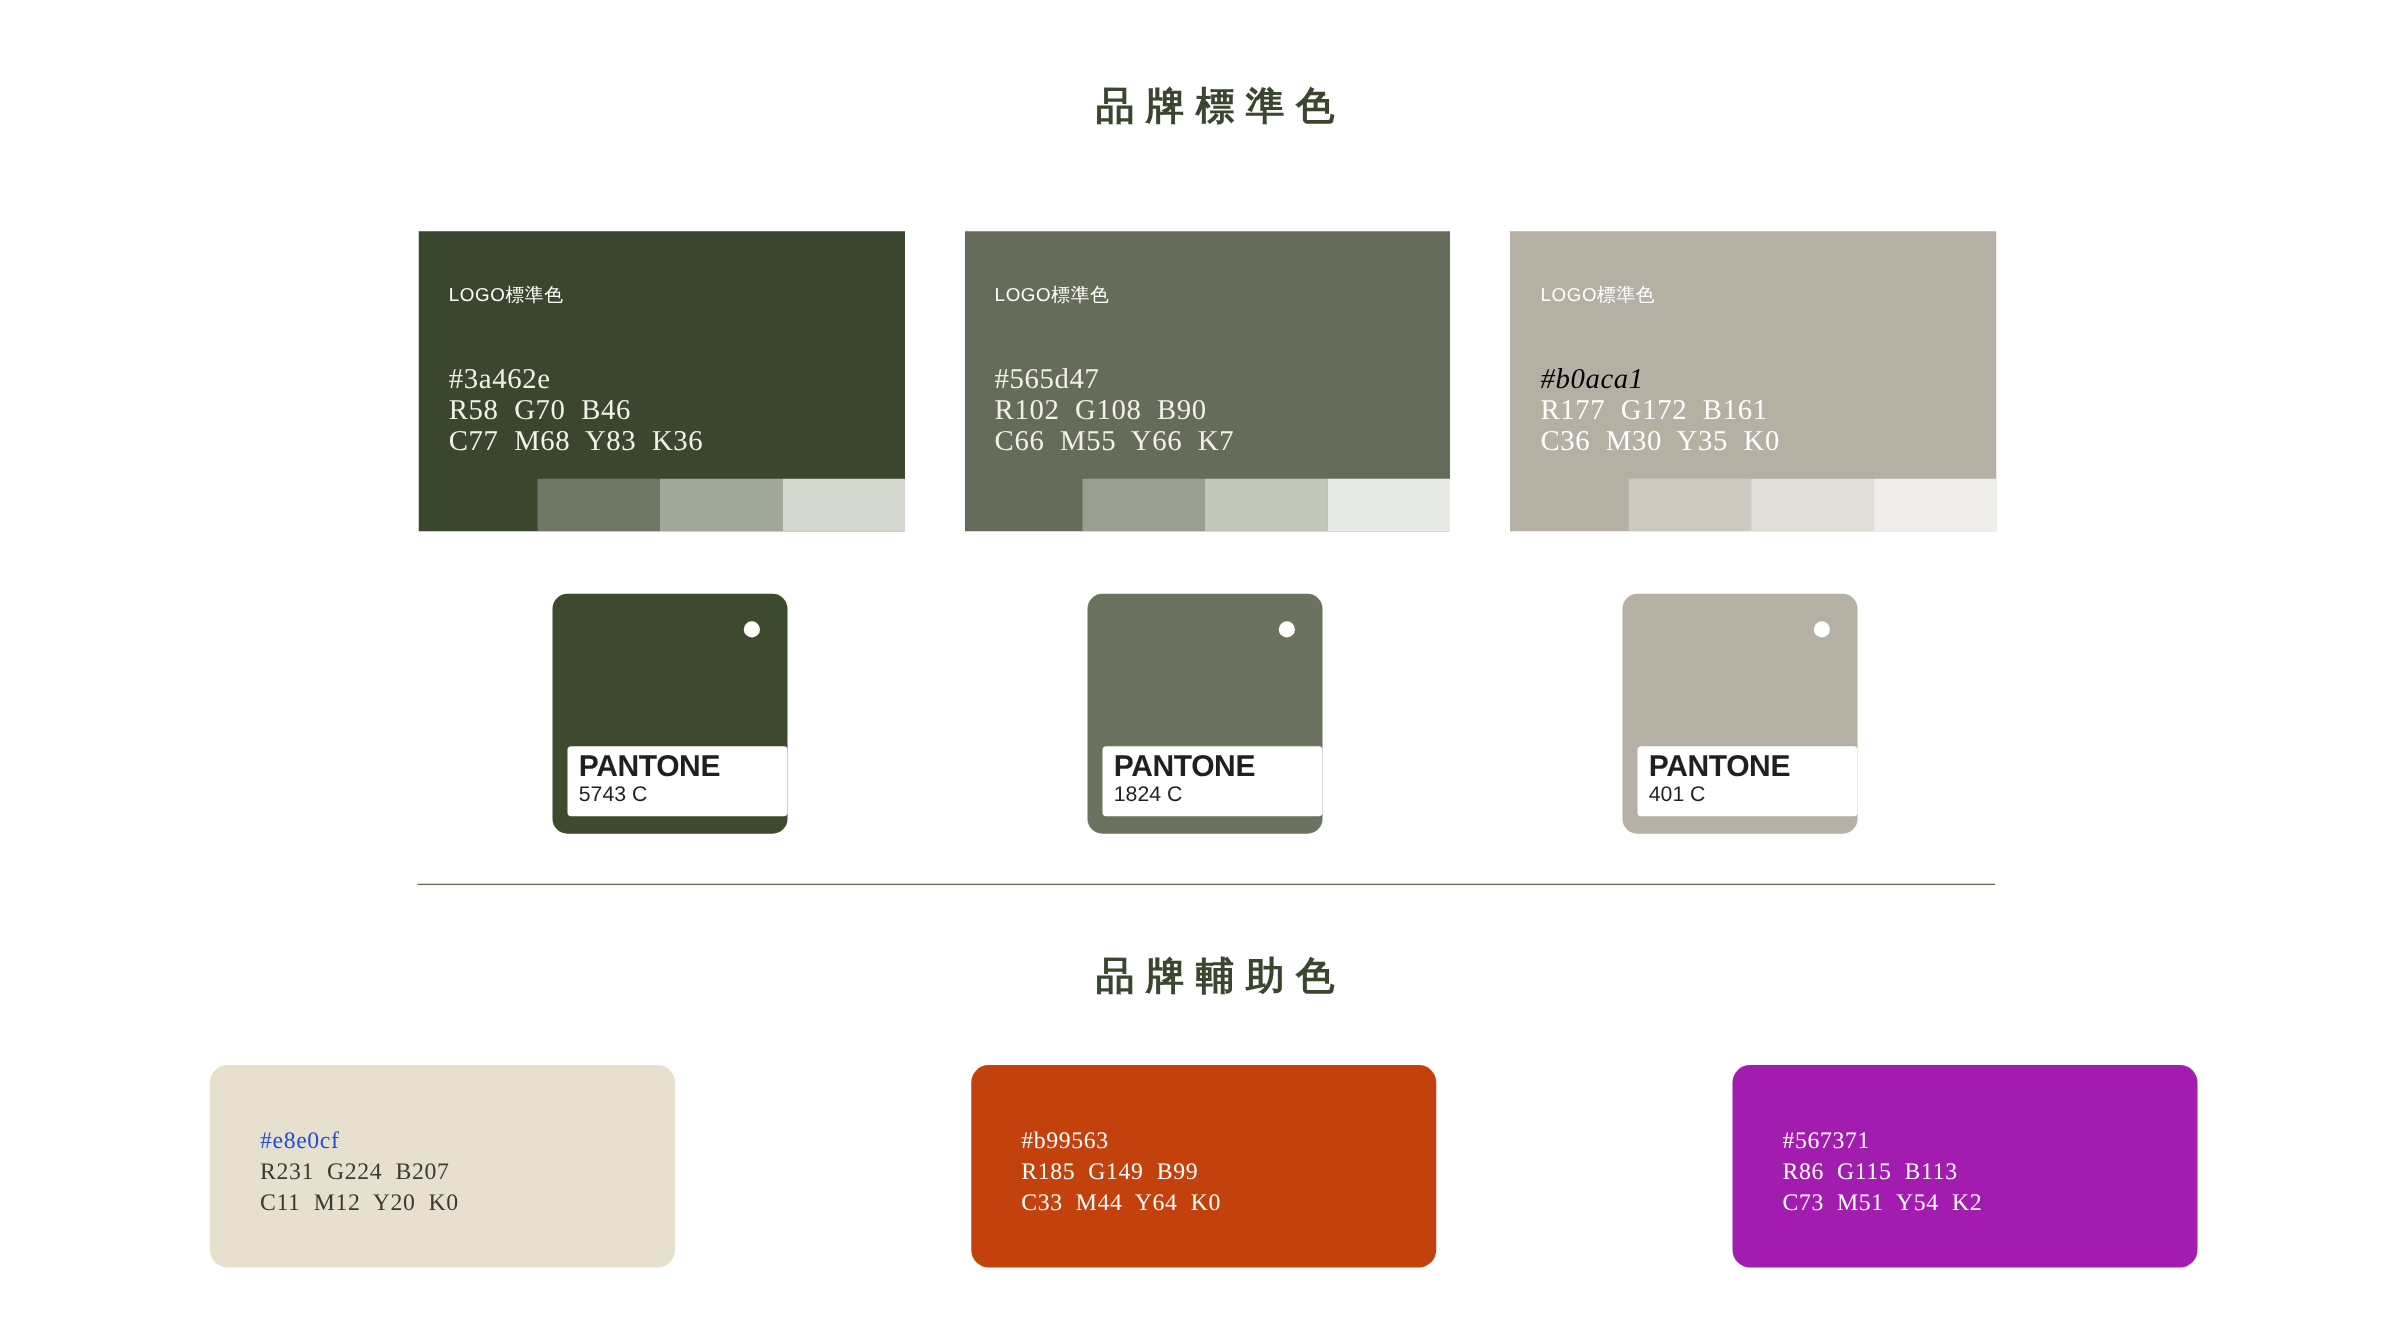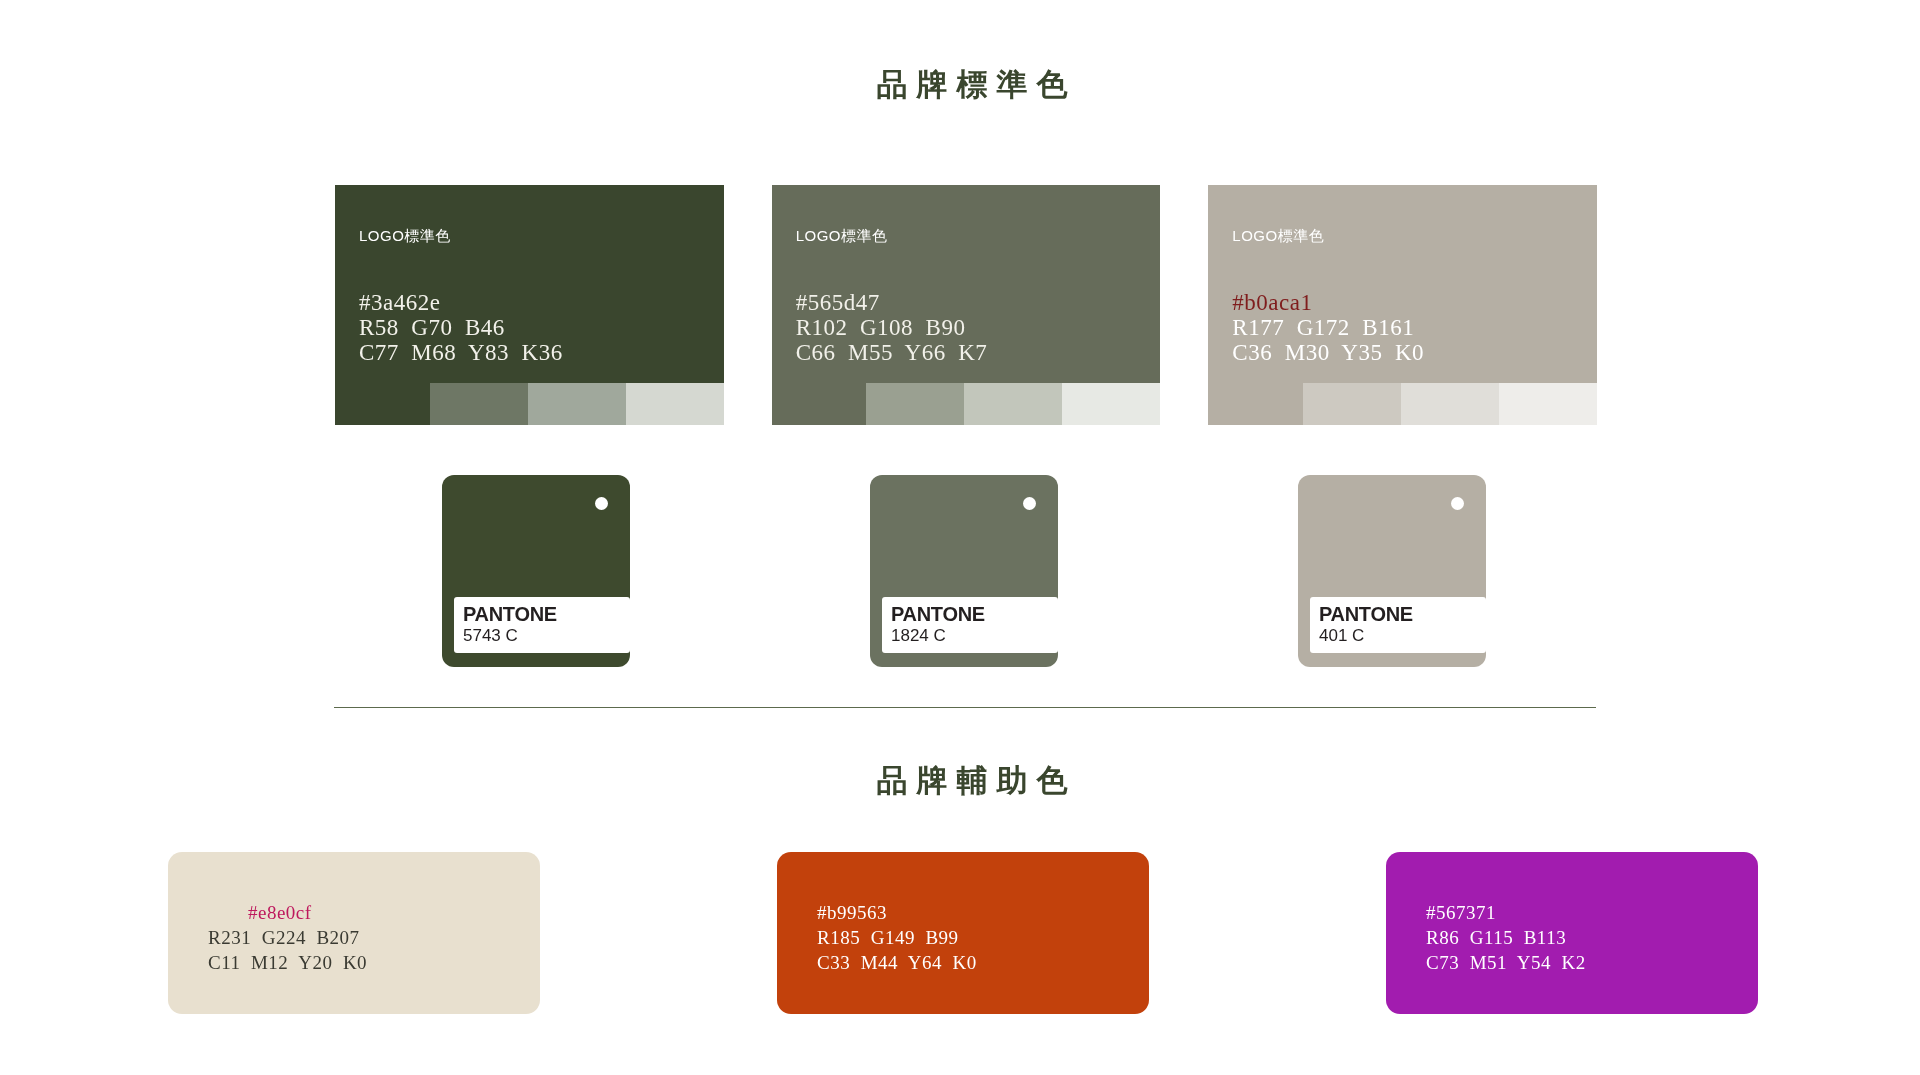--- a/index.html
+++ b/index.html
@@ -123,21 +123,21 @@
     bottom: 14px;
     width: 176px;
     height: 56px;
     background: #ffffff;
     border-radius: 3px;
     padding: 6px 9px 0 9px;
   }
 
   .chip-brand {
     font-family: "Liberation Sans", sans-serif;
-    font-size: 20px;
+    font-size: 24px;
     font-weight: 700;
     letter-spacing: -0.3px;
     color: #231f20;
     line-height: 22px;
   }
   .chip-code {
     font-family: "Liberation Sans", sans-serif;
     font-size: 17px;
     color: #231f20;
     line-height: 22px;
@@ -210,21 +210,21 @@
       <div class="panel-specs" style="top: 155px; color: rgb(242, 241, 234);">C66  M55  Y66  K7</div>
       <div class="tint-strip" id="tints-1">
           <div class="tint-cell" style="background: rgb(154, 160, 145);"></div>
           <div class="tint-cell" style="background: rgb(194, 198, 187);"></div>
           <div class="tint-cell" style="background: rgb(231, 233, 228);"></div>
         </div>
     </div>
 
     <div class="panel light" id="panel-2" style="background: rgb(181, 175, 164);">
       <div class="panel-label">LOGO標準色</div>
-      <div class="panel-specs" style="color: #7f1d1d;">#b0aca1</div>
+      <div class="panel-specs" style="color: #000000; font-style: italic;">#b0aca1</div>
       <div class="panel-specs" style="top: 130px; color: rgb(255, 255, 255);">R177  G172  B161</div>
       <div class="panel-specs" style="top: 155px; color: rgb(255, 255, 255);">C36  M30  Y35  K0</div>
       <div class="tint-strip" id="tints-2">
           <div class="tint-cell" style="background: rgb(205, 201, 193);"></div>
           <div class="tint-cell" style="background: rgb(224, 222, 217);"></div>
           <div class="tint-cell" style="background: rgb(238, 237, 234);"></div>
         </div>
     </div>
 
   </div>
@@ -257,21 +257,21 @@
 
   </div>
 
   <div class="divider"></div>
 
   <div class="section-title" id="title-secondary">品牌輔助色</div>
 
   <div class="secondary-row">
 
     <div class="swatch" id="sw-0" style="background: rgb(232, 224, 207);">
-      <div class="swatch-specs" style="color: #be185d; margin-left: 40px;">#e8e0cf</div>
+      <div class="swatch-specs" style="color: #1d4ed8;">#e8e0cf</div>
       <div class="swatch-specs" style="top: 73px; color: rgb(58, 58, 50);">R231  G224  B207</div>
       <div class="swatch-specs" style="top: 98px; color: rgb(58, 58, 50);">C11  M12  Y20  K0</div>
     </div>
 
     <div class="swatch" id="sw-1" style="background: #c2410c;">
       <div class="swatch-specs" style="color: rgb(255, 255, 255);">#b99563</div>
       <div class="swatch-specs" style="top: 73px; color: rgb(255, 255, 255);">R185  G149  B99</div>
       <div class="swatch-specs" style="top: 98px; color: rgb(255, 255, 255);">C33  M44  Y64  K0</div>
     </div>
 

